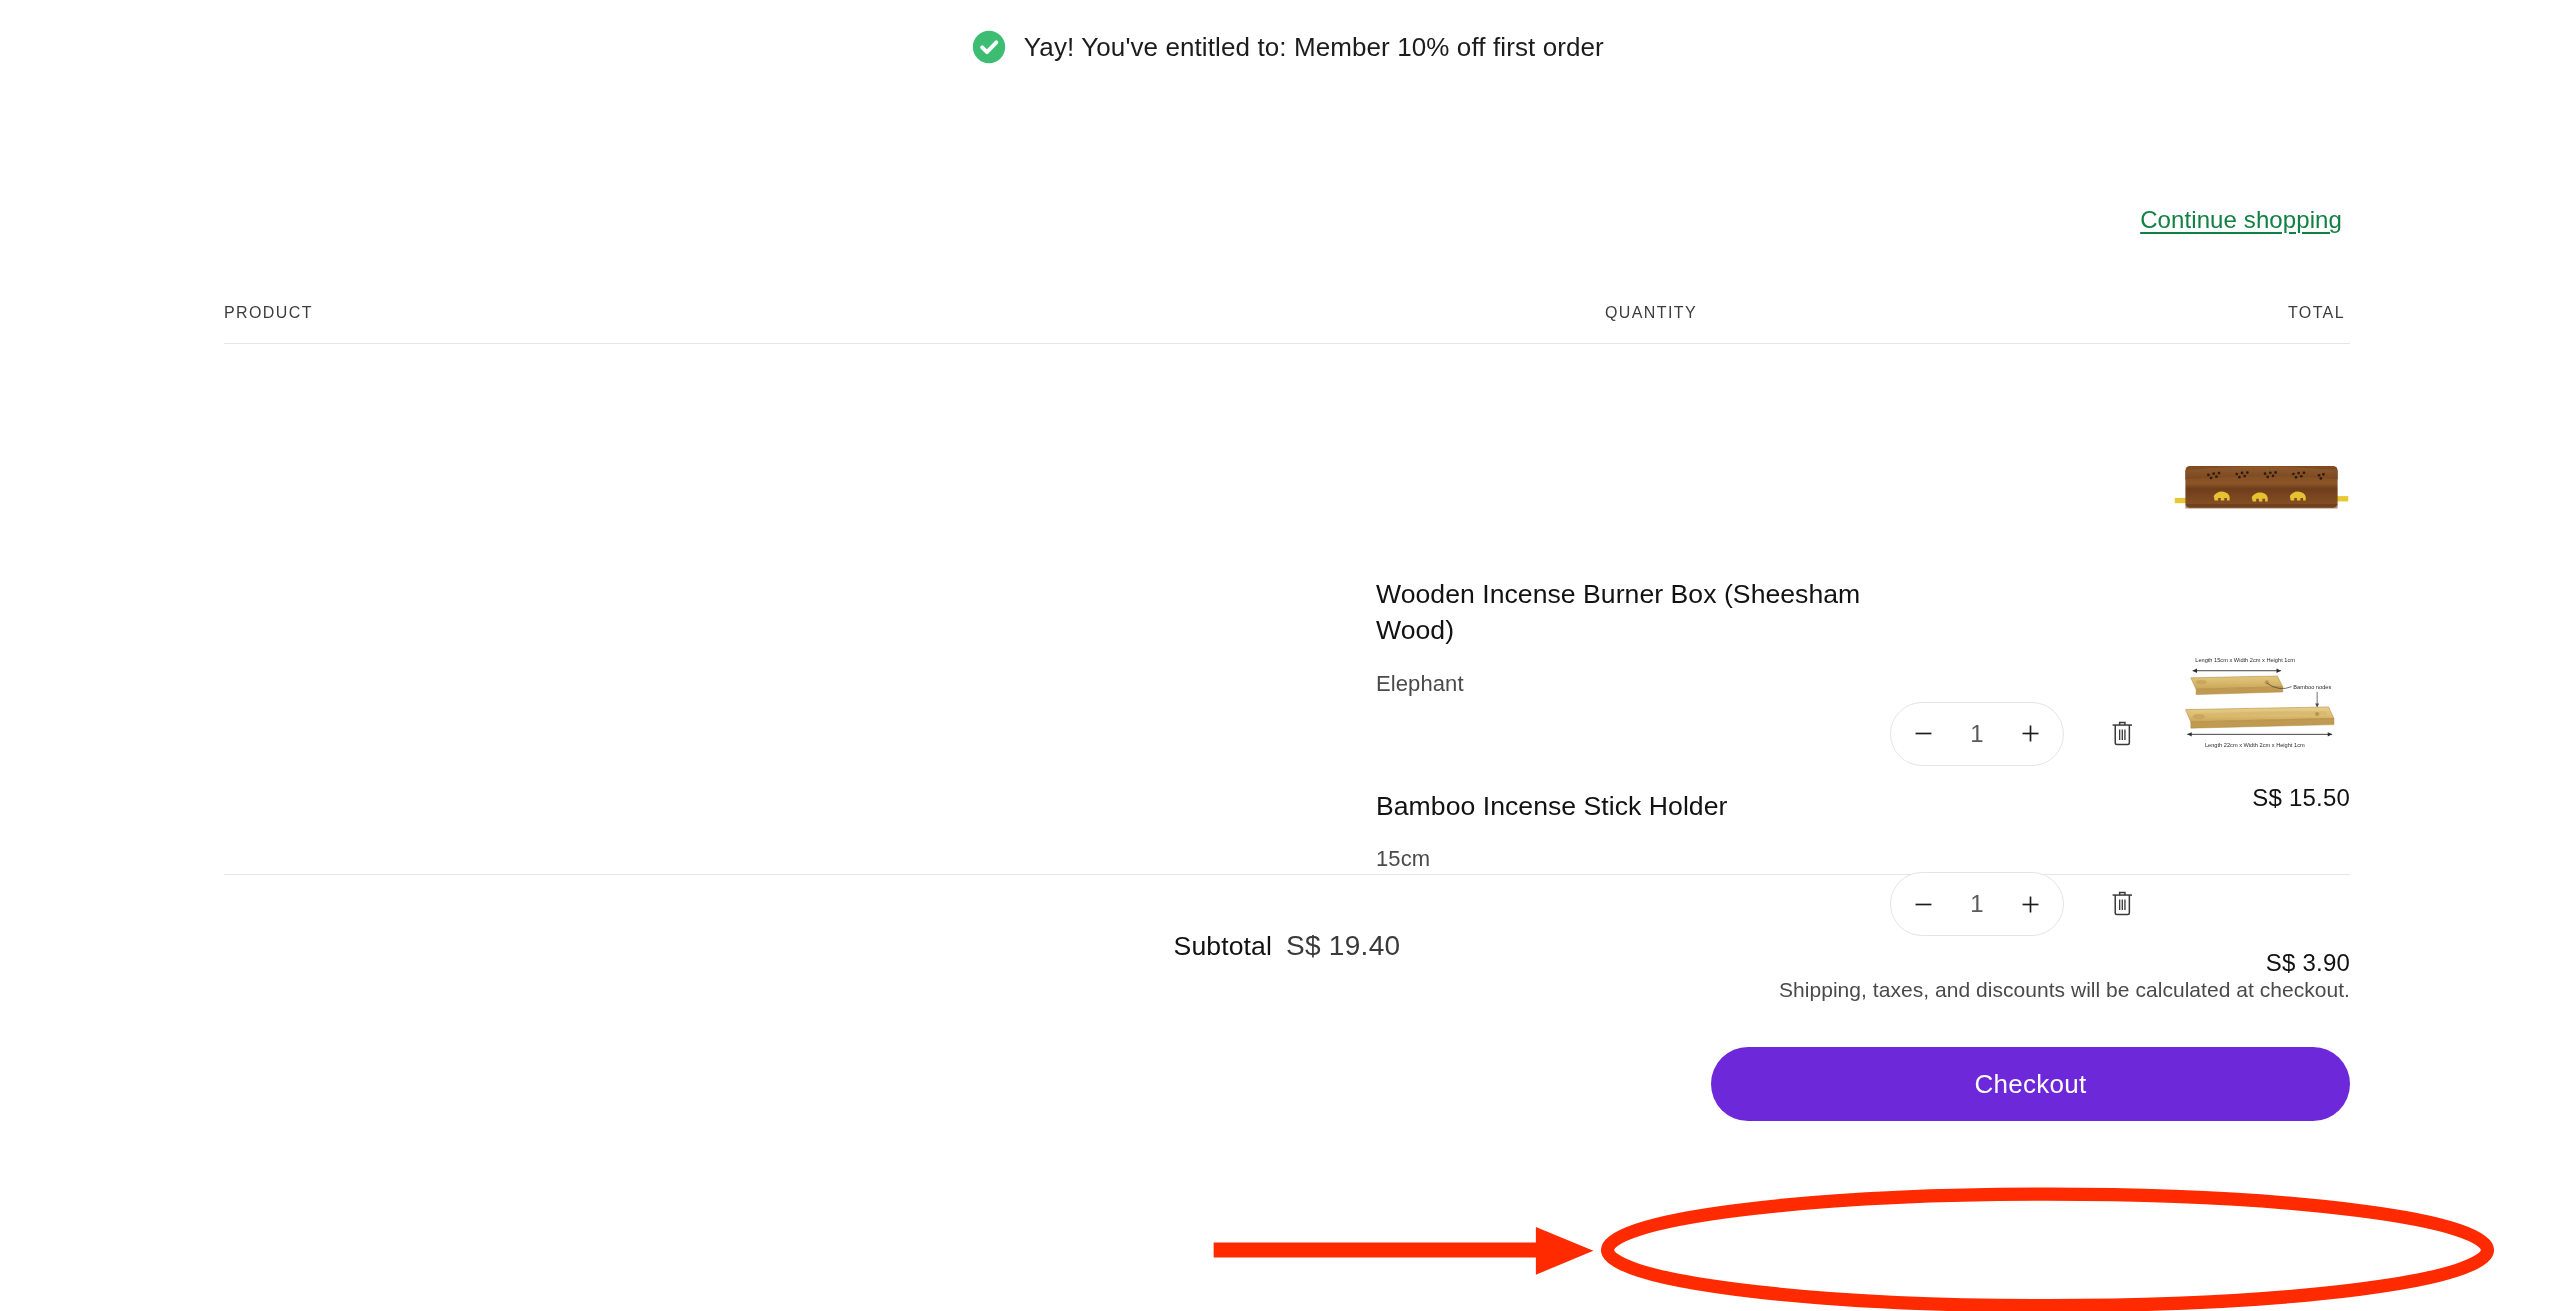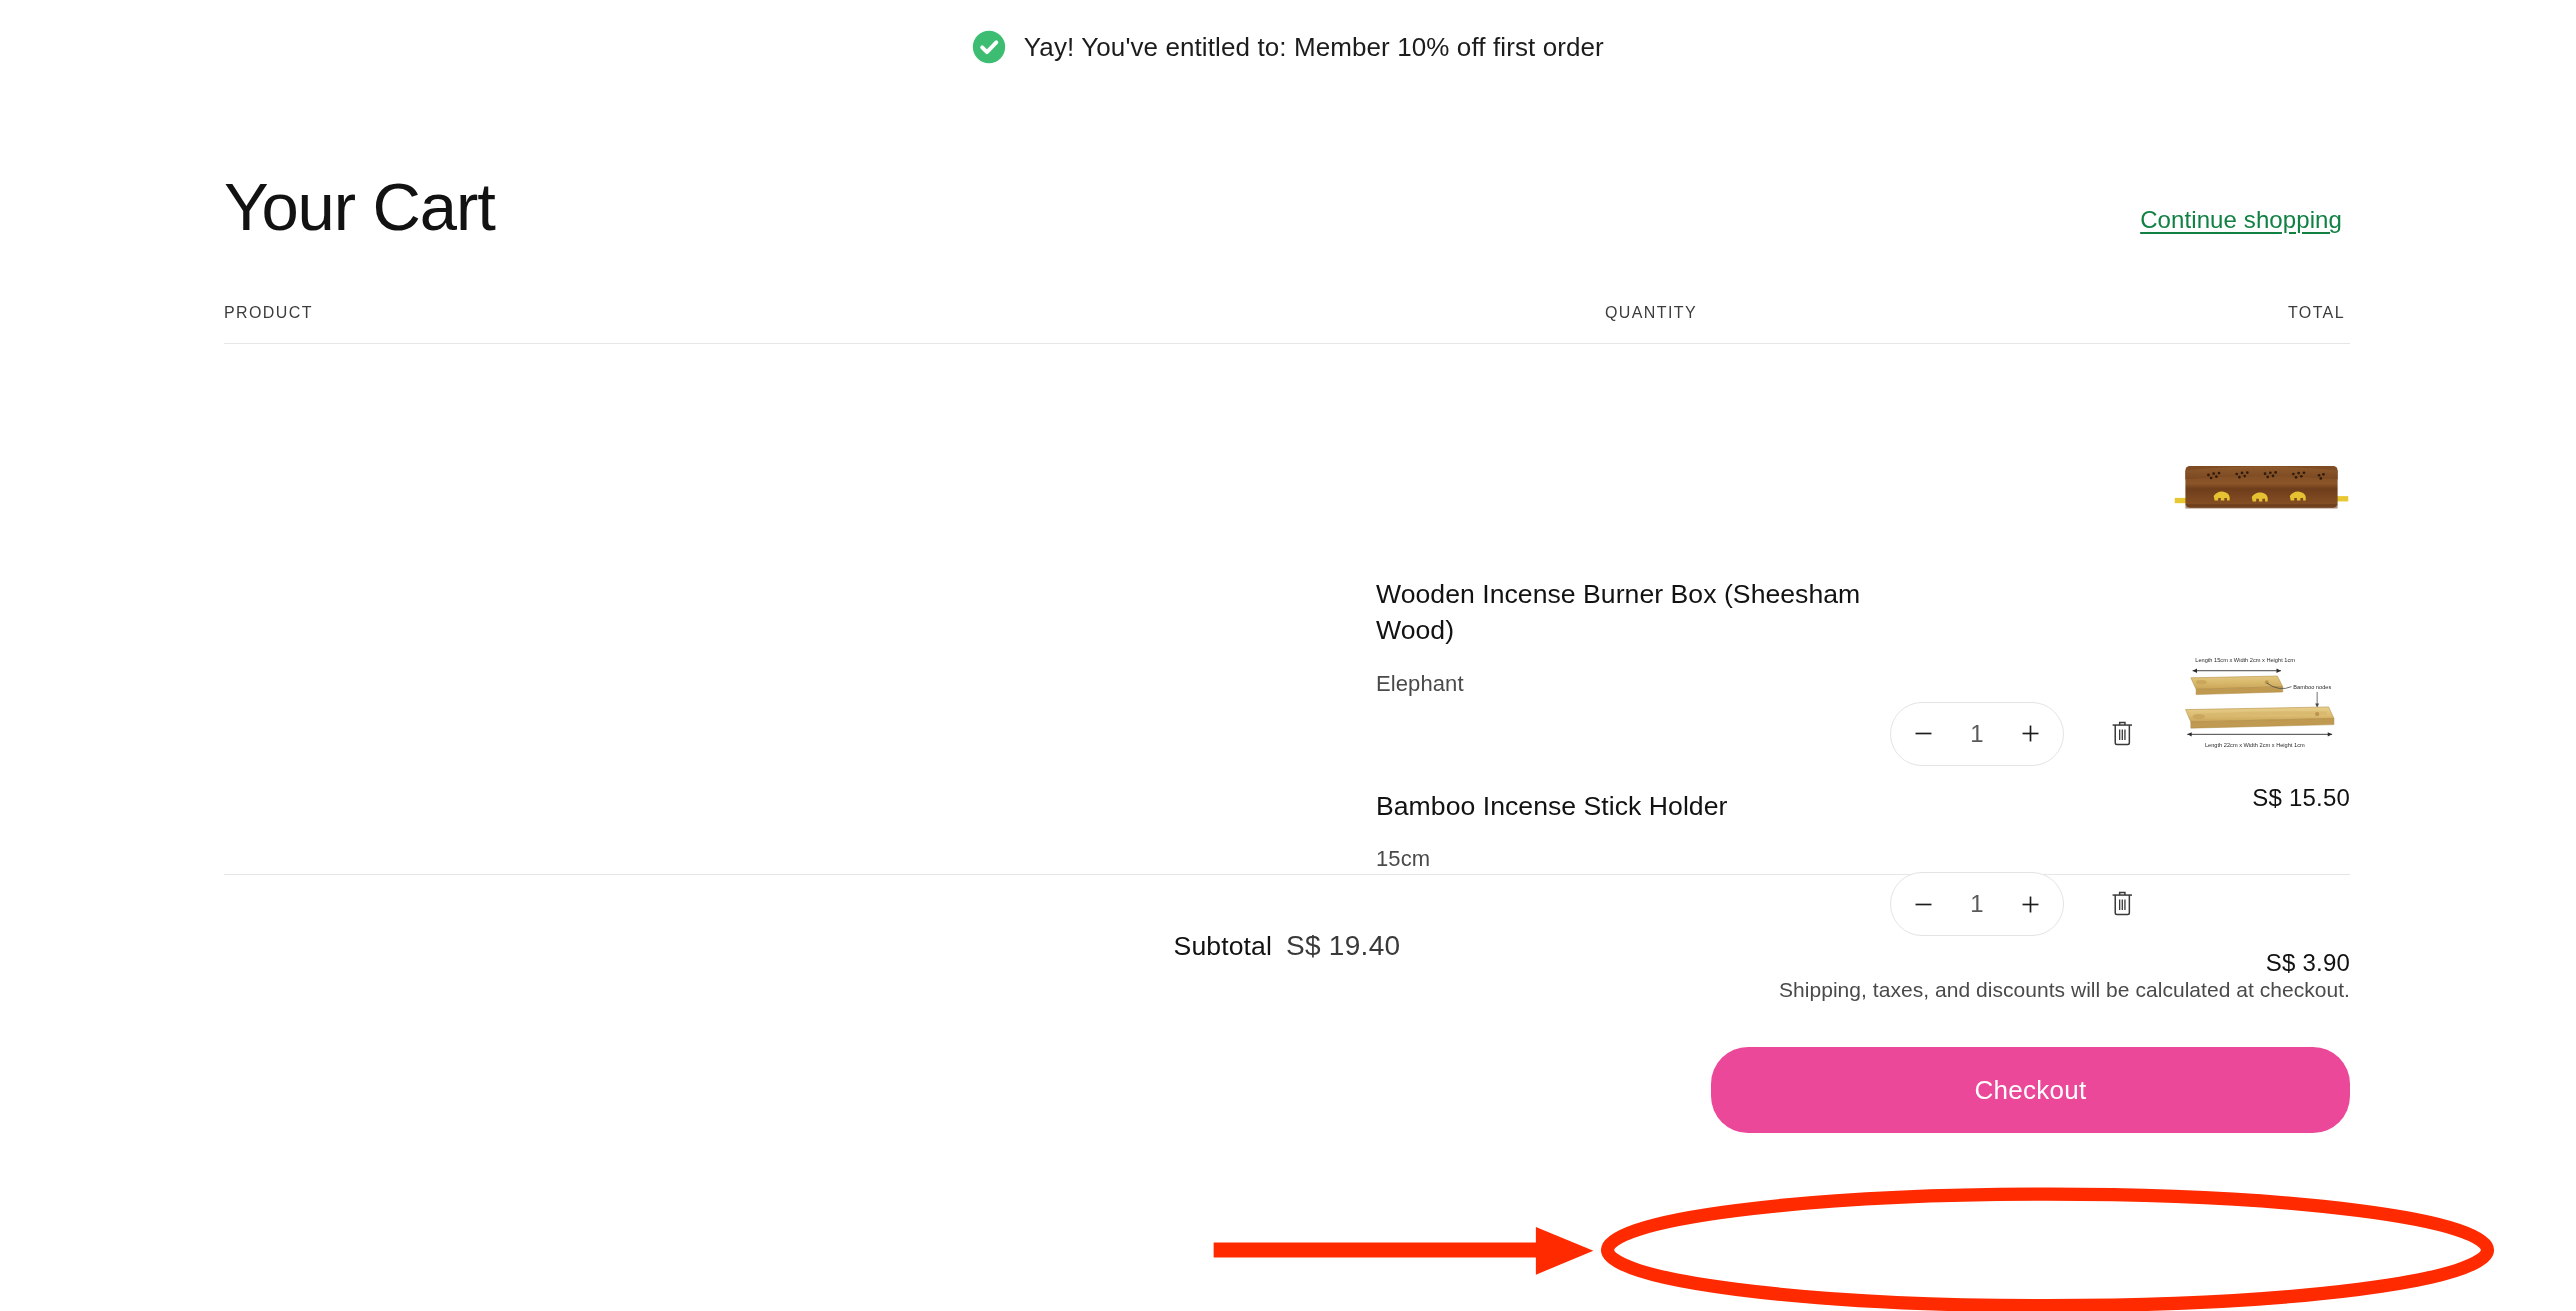--- a/index.html
+++ b/index.html
@@ -217,22 +217,22 @@
   .checkout-zone {
     position: relative;
     margin-top: 35px;
     height: 106px;
   }
   .checkout-btn {
     position: absolute;
     right: 0;
     top: 10.6px;
     width: 639px;
-    height: 86px;
-    background: #ec4899;
+    height: 74px;
+    background: #6d28d9;
     color: #fff;
     border: none;
     border-radius: 37px;
     font-family: "Liberation Sans", sans-serif;
     font-size: 26px;
     letter-spacing: 0.3px;
     cursor: pointer;
   }
 
   
@@ -252,21 +252,20 @@
     <svg class="promo-check" viewBox="0 0 40 40">
       <circle cx="20" cy="20" r="19" fill="#3dbd72"></circle>
       <path d="M12 20.5 L17.6 26 L28.6 14.6" fill="none" stroke="#ffffff" stroke-width="4.6" stroke-linecap="round" stroke-linejoin="round"></path>
     </svg>
     <span class="promo-text">Yay! You've entitled to: Member 10% off first order</span>
   </div>
 
   <div class="cart-wrap">
 
     <div class="cart-head">
-      <h1 class="cart-title">Your Cart</h1>
       <a class="continue-link">Continue shopping</a>
     </div>
 
     <div class="table-head">
       <span class="col-label col-product">PRODUCT</span>
       <span class="col-label col-quantity">QUANTITY</span>
       <span class="col-label col-total">TOTAL</span>
     </div>
 
     <div class="rule"></div>

